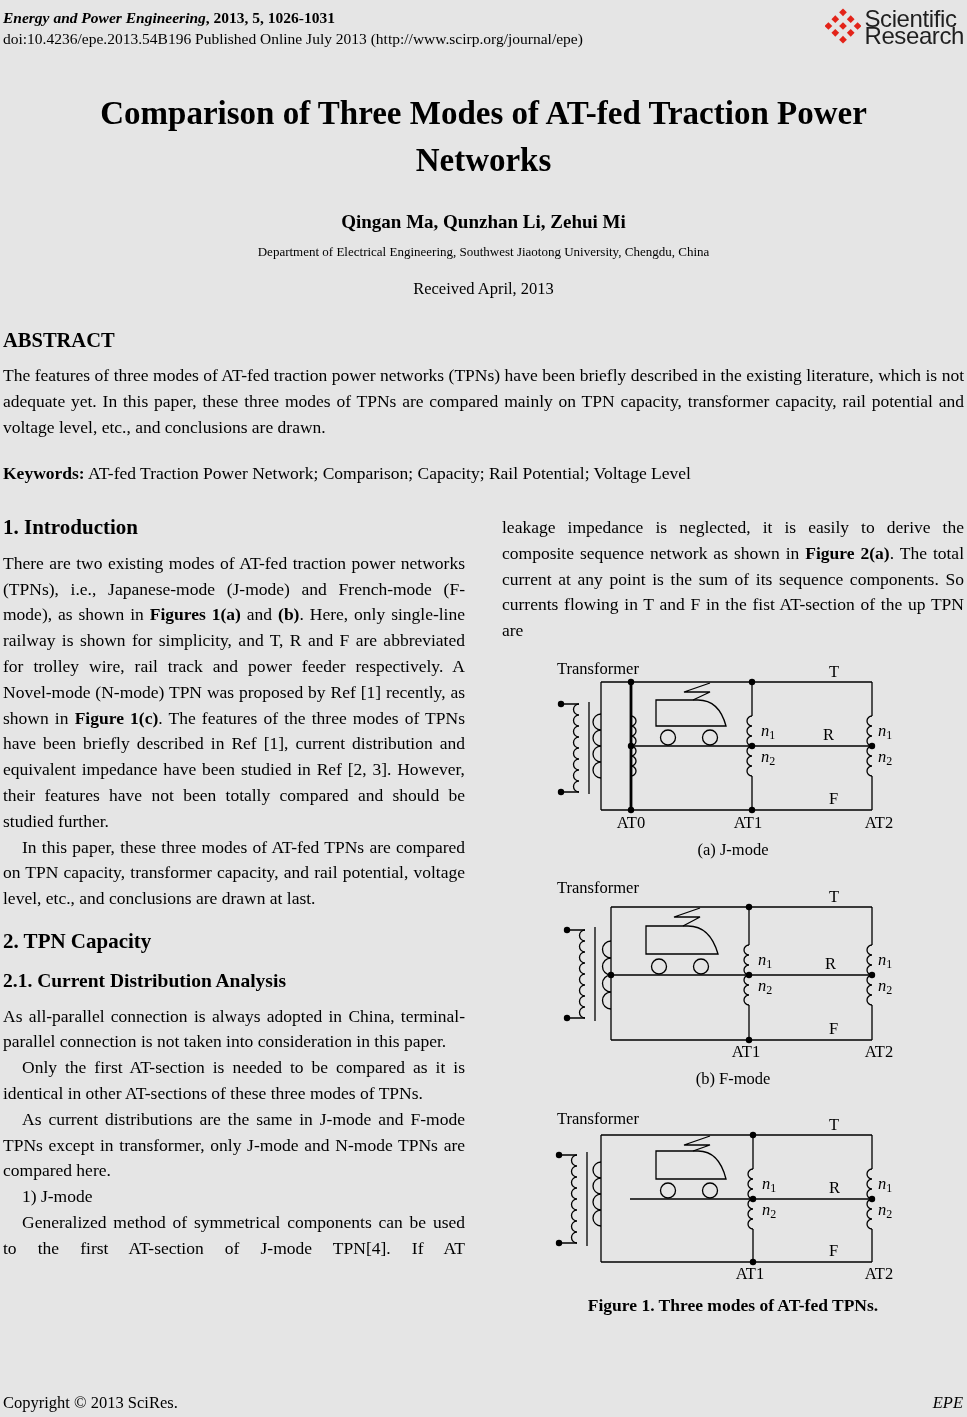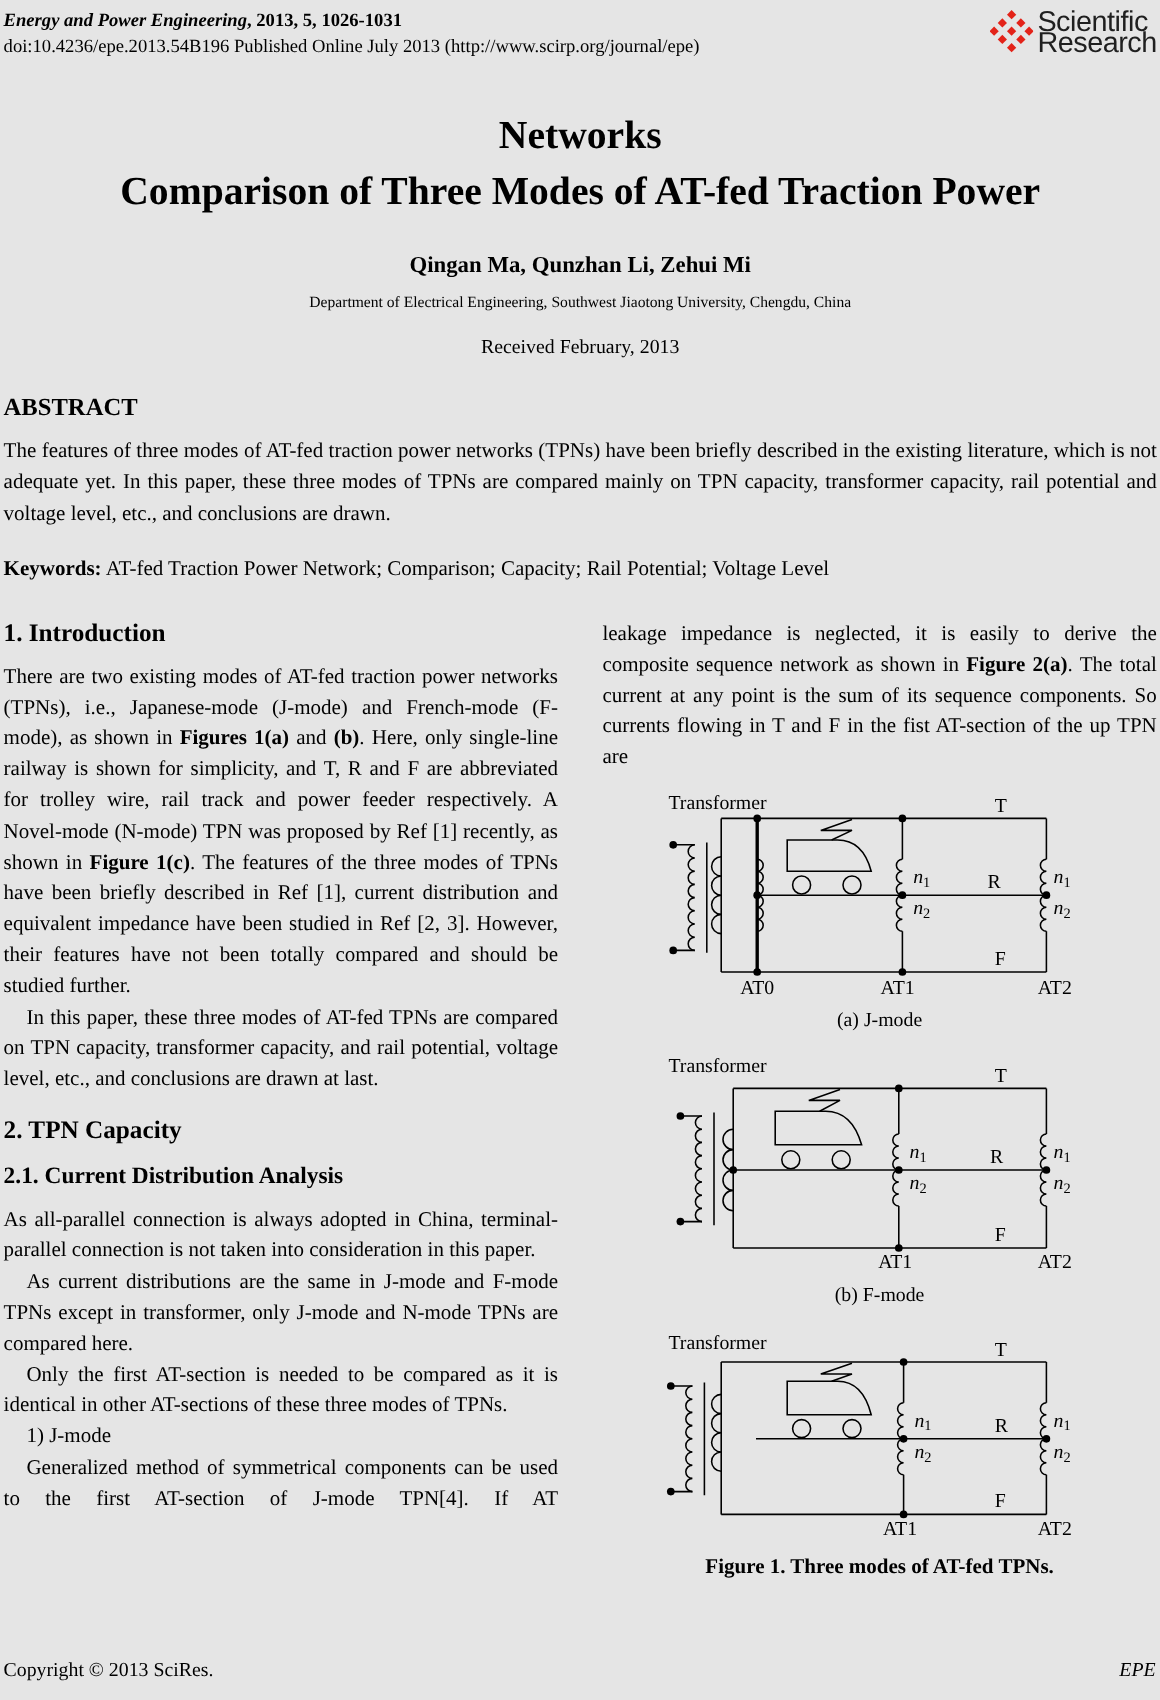--- a/index.html
+++ b/index.html
@@ -45,21 +45,21 @@
 
   .ckt{stroke:#000;stroke-width:1.3;fill:none;}
   .ckt-bold{stroke:#000;stroke-width:2.8;fill:none;}
   .dot{fill:#000;stroke:none;}
   .lbl{font-family:"Liberation Serif","DejaVu Serif",serif;font-size:16.5px;fill:#000;}
   .lbl-mid{text-anchor:middle;}
   .it{font-style:italic;}
   .sub{font-size:12px;}
 
   
-  .ftr{position:absolute;left:3px;right:4px;bottom:15px;display:flex;justify-content:space-between;font-size:16.5px;}
+  .ftr{position:absolute;left:3px;right:4px;bottom:4px;display:flex;justify-content:space-between;font-size:16.5px;}
   .epe{font-weight:normal;font-style:italic;}
 </style>
 </head>
 <body>
 
 <div class="page">
 
   <div class="hdr">
     <div class="hdr-left">
       <div><span class="b i">Energy and Power Engineering</span><span class="b">, 2013, 5, 1026-1031</span></div>
@@ -80,42 +80,42 @@
         </g>
       </svg>
       <div class="logo-text">
         <span>Scientific</span>
         <span>Research</span>
       </div>
     </div>
   </div>
 
   <div class="title">
+    <span style="display:block">Comparison of Three Modes of AT-fed Traction Power</span>
     <span style="display:block">Networks</span>
-    <span style="display:block">Comparison of Three Modes of AT-fed Traction Power</span>
   </div>
   <div class="authors">Qingan Ma, Qunzhan Li, Zehui Mi</div>
   <div class="affil">Department of Electrical Engineering, Southwest Jiaotong University, Chengdu, China</div>
-  <div class="received">Received February, 2013</div>
+  <div class="received">Received April, 2013</div>
 
   <div class="abs-h">ABSTRACT</div>
   <p class="abs-t">The features of three modes of AT-fed traction power networks (TPNs) have been briefly described in the existing literature, which is not adequate yet. In this paper, these three modes of TPNs are compared mainly on TPN capacity, transformer capacity, rail potential and voltage level, etc., and conclusions are drawn.</p>
   <p class="kw"><span class="b">Keywords:</span><span> AT-fed Traction Power Network; Comparison; Capacity; Rail Potential; Voltage Level</span></p>
 
   <div class="columns">
 
     <div class="col">
       <h3>1. Introduction</h3>
       <p><span>There are two existing modes of AT-fed traction power networks (TPNs), i.e., Japanese-mode (J-mode) and French-mode (F-mode), as shown in </span><span class="b">Figures 1(a)</span><span> and </span><span class="b">(b)</span><span>. Here, only single-line railway is shown for simplicity, and T, R and F are abbreviated for trolley wire, rail track and power feeder respectively. A Novel-mode (N-mode) TPN was proposed by Ref [1] recently, as shown in </span><span class="b">Figure 1(c)</span><span>. The features of the three modes of TPNs have been briefly described in Ref [1], current distribution and equivalent impedance have been studied in Ref [2, 3]. However, their features have not been totally compared and should be studied further.</span></p>
       <p class="ind">In this paper, these three modes of AT-fed TPNs are compared on TPN capacity, transformer capacity, and rail potential, voltage level, etc., and conclusions are drawn at last.</p>
       <h3 class="later">2. TPN Capacity</h3>
       <h4>2.1. Current Distribution Analysis</h4>
       <p>As all-parallel connection is always adopted in China, terminal-parallel connection is not taken into consideration in this paper.</p>
+      <p class="ind">Only the first AT-section is needed to be compared as it is identical in other AT-sections of these three modes of TPNs.</p>
       <p class="ind">As current distributions are the same in J-mode and F-mode TPNs except in transformer, only J-mode and N-mode TPNs are compared here.</p>
-      <p class="ind">Only the first AT-section is needed to be compared as it is identical in other AT-sections of these three modes of TPNs.</p>
       <p class="ind">1) J-mode</p>
       <p class="ind jlast">Generalized method of symmetrical components can be used to the first AT-section of J-mode TPN[4]. If AT</p>
     </div>
 
     <div class="col">
       <p><span>leakage impedance is neglected, it is easily to derive the composite sequence network as shown in </span><span class="b">Figure 2(a)</span><span>. The total current at any point is the sum of its sequence components. So currents flowing in T and F in the fist AT-section of the up TPN are</span></p>
 
       <div class="fig">
         <svg width="440" height="176" viewBox="0 0 440 176">
 

